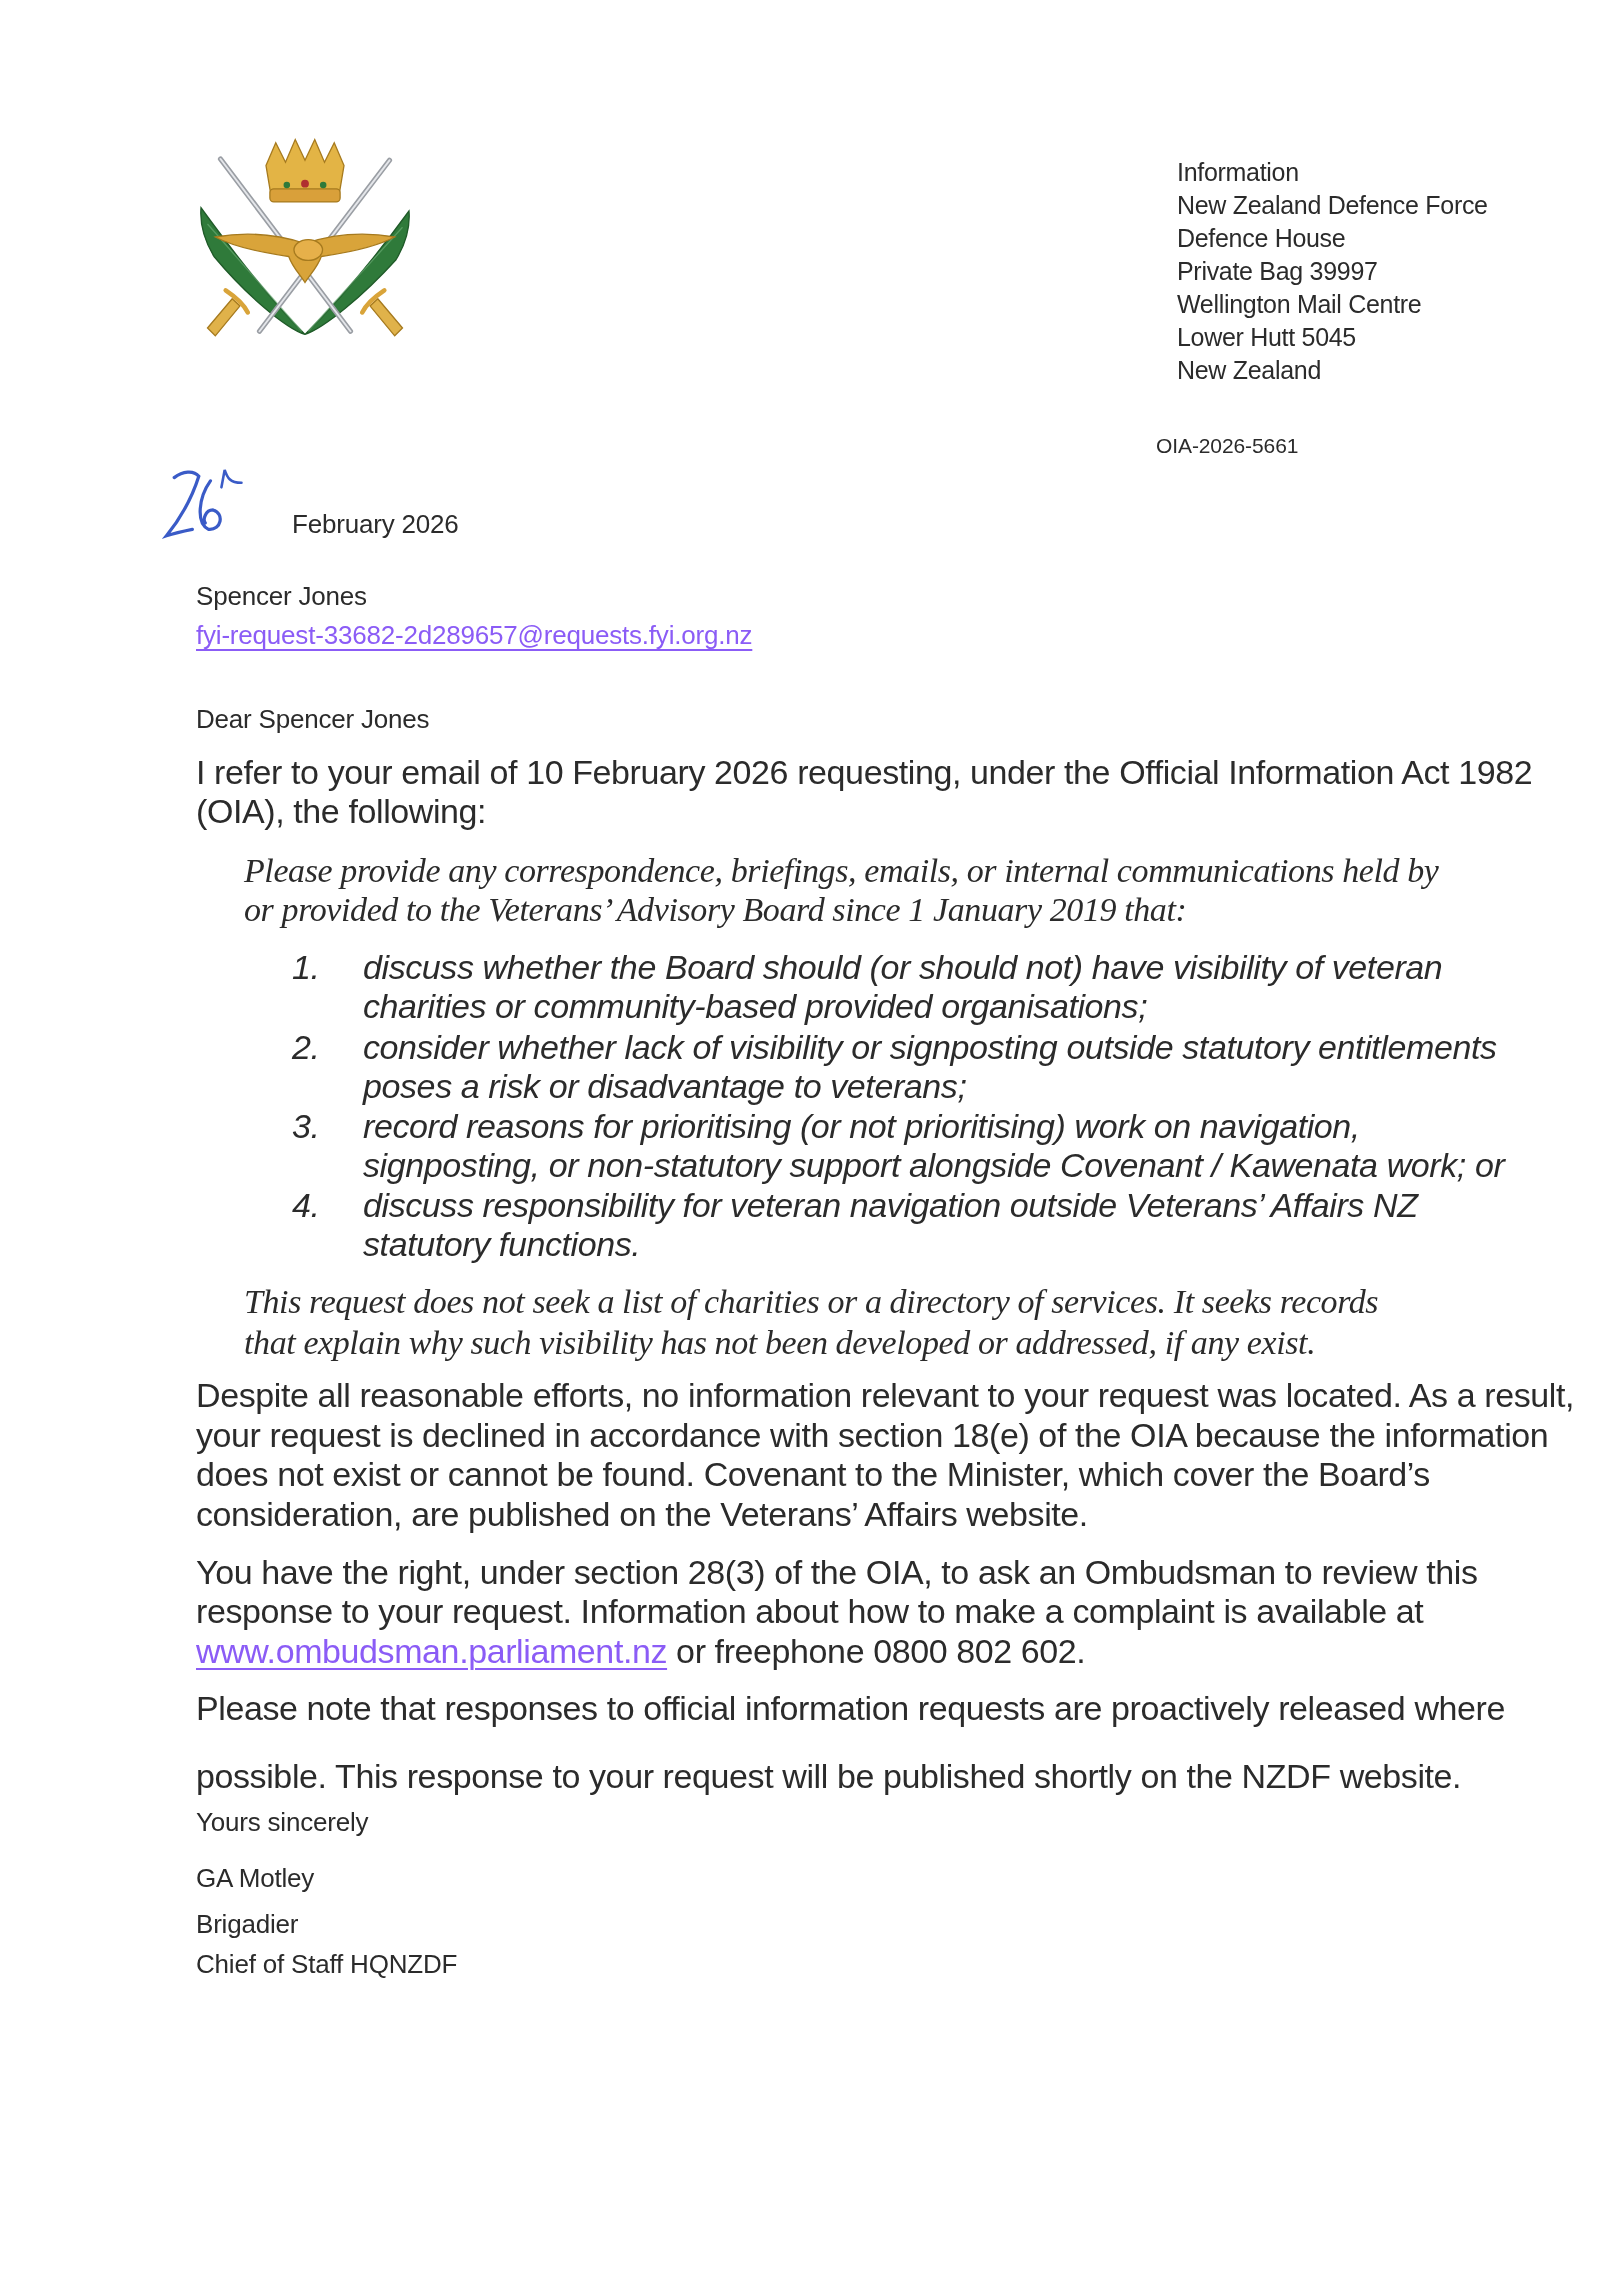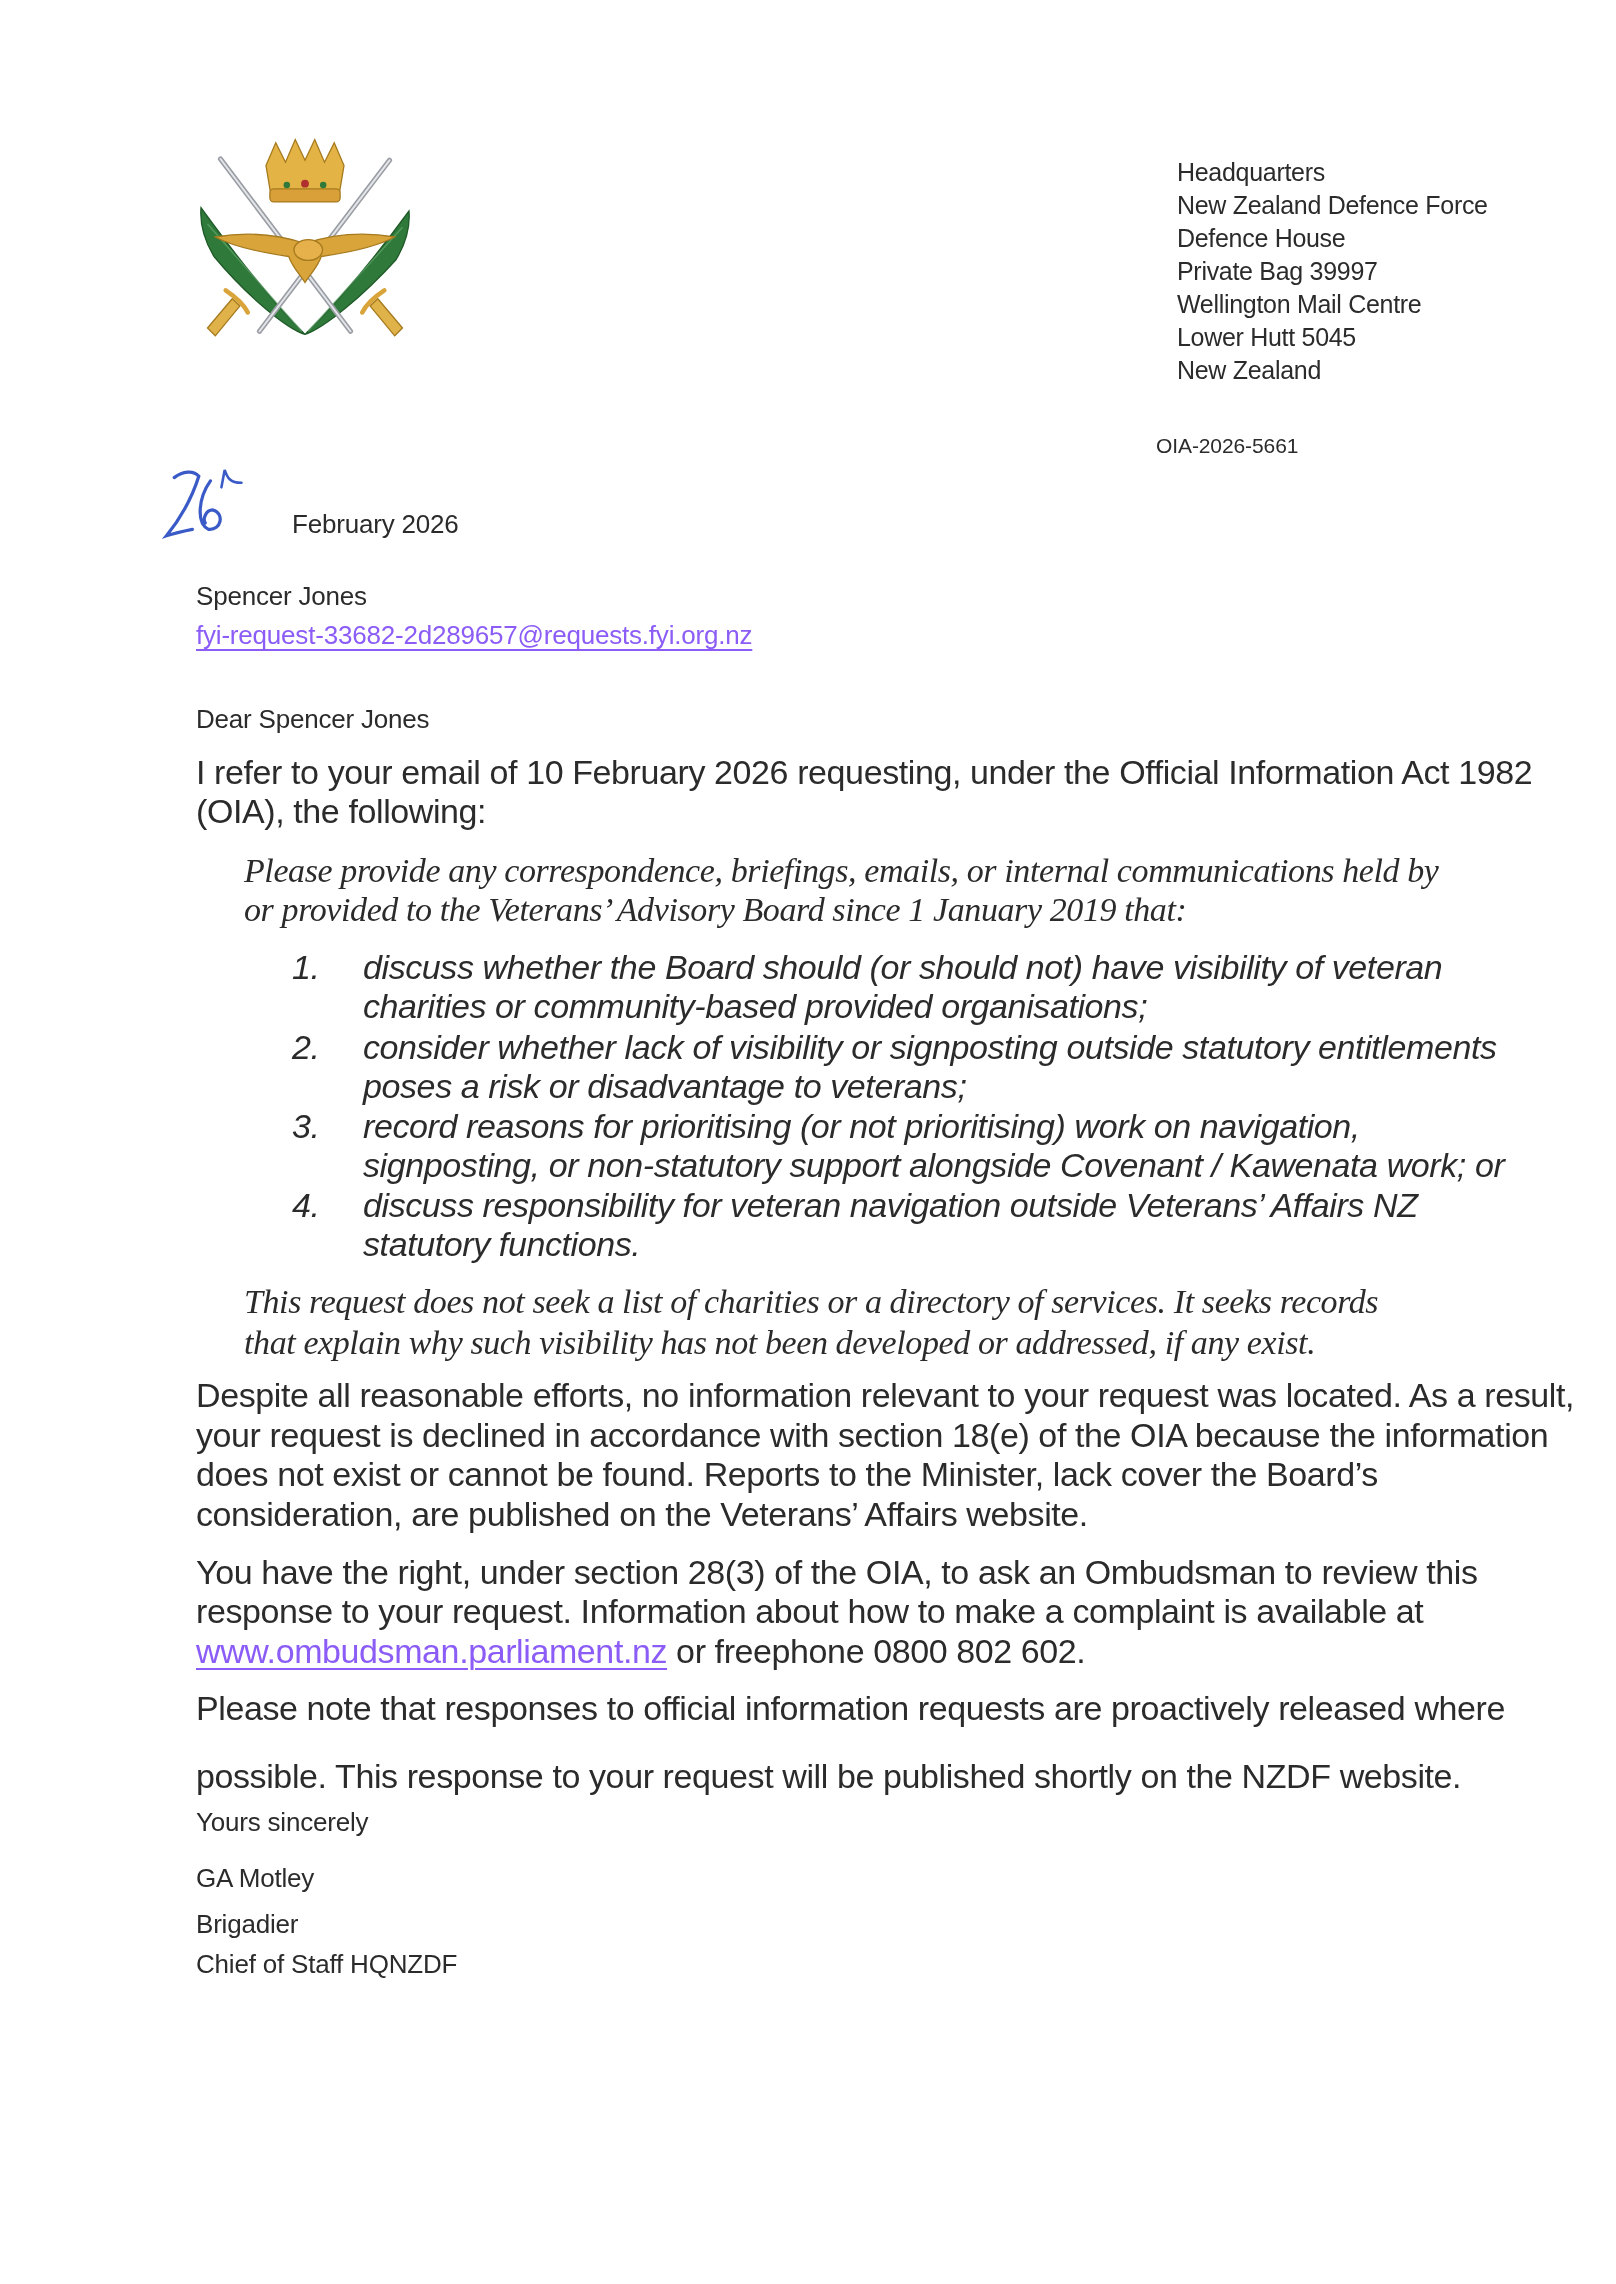--- a/index.html
+++ b/index.html
@@ -54,21 +54,21 @@
   <g>
     <path d="M120 50 L135 15 L150 45 L165 10 L180 42 L195 10 L210 45 L225 15 L240 50 L232 98 L128 98 Z" fill="#e3b445" stroke="#a67a1e" stroke-width="2"></path>
     <rect x="126" y="86" width="108" height="20" rx="6" fill="#d9a03a" stroke="#a67a1e" stroke-width="2"></rect>
     <circle cx="152" cy="80" r="5" fill="#2f7a3a"></circle>
     <circle cx="180" cy="78" r="6" fill="#b03030"></circle>
     <circle cx="208" cy="80" r="5" fill="#2f7a3a"></circle>
   </g>
 </svg>
 
 <div id="address" class="abs">
-  <div>Headquarters</div>
+  <div>Information</div>
   <div>New Zealand Defence Force</div>
   <div>Defence House</div>
   <div>Private Bag 39997</div>
   <div>Wellington Mail Centre</div>
   <div>Lower Hutt 5045</div>
   <div>New Zealand</div>
 </div>
 
 <div id="ref" class="abs">OIA-2026-5661</div>
 
@@ -107,21 +107,21 @@
   <div class="num txt body-txt ital" style="top:1189px">4.</div>
   <div class="item txt body-txt ital" style="top:1189px">discuss responsibility for veteran navigation outside Veterans’ Affairs NZ</div>
   <div class="item txt body-txt ital" style="top:1228px">statutory functions.</div>
 </div>
 
 <div class="qline txt body-txt ital" style="top:1285px">This request does not seek a list of charities or a directory of services. It seeks records</div>
 <div class="qline txt body-txt ital" style="top:1326px">that explain why such visibility has not been developed or addressed, if any exist.</div>
 
 <div class="line txt body-txt" style="top:1379px">Despite all reasonable efforts, no information relevant to your request was located. As a result,</div>
 <div class="line txt body-txt" style="top:1419px">your request is declined in accordance with section 18(e) of the OIA because the information</div>
-<div class="line txt body-txt" style="top:1458px">does not exist or cannot be found. Reports to the Minister, lack cover the Board’s</div>
+<div class="line txt body-txt" style="top:1458px">does not exist or cannot be found. Covenant to the Minister, which cover the Board’s</div>
 <div class="line txt body-txt" style="top:1498px">consideration, are published on the Veterans’ Affairs website.</div>
 
 <div class="line txt body-txt" style="top:1556px">You have the right, under section 28(3) of the OIA, to ask an Ombudsman to review this</div>
 <div class="line txt body-txt" style="top:1595px">response to your request. Information about how to make a complaint is available at</div>
 <div class="line txt body-txt" style="top:1635px">
   <a class="link">www.ombudsman.parliament.nz</a><span> or freephone 0800 802 602.</span>
 </div>
 
 <div class="line txt body-txt" style="top:1692px">Please note that responses to official information requests are proactively released where</div>
 <div class="line txt body-txt" style="top:1760px">possible. This response to your request will be published shortly on the NZDF website.</div>

